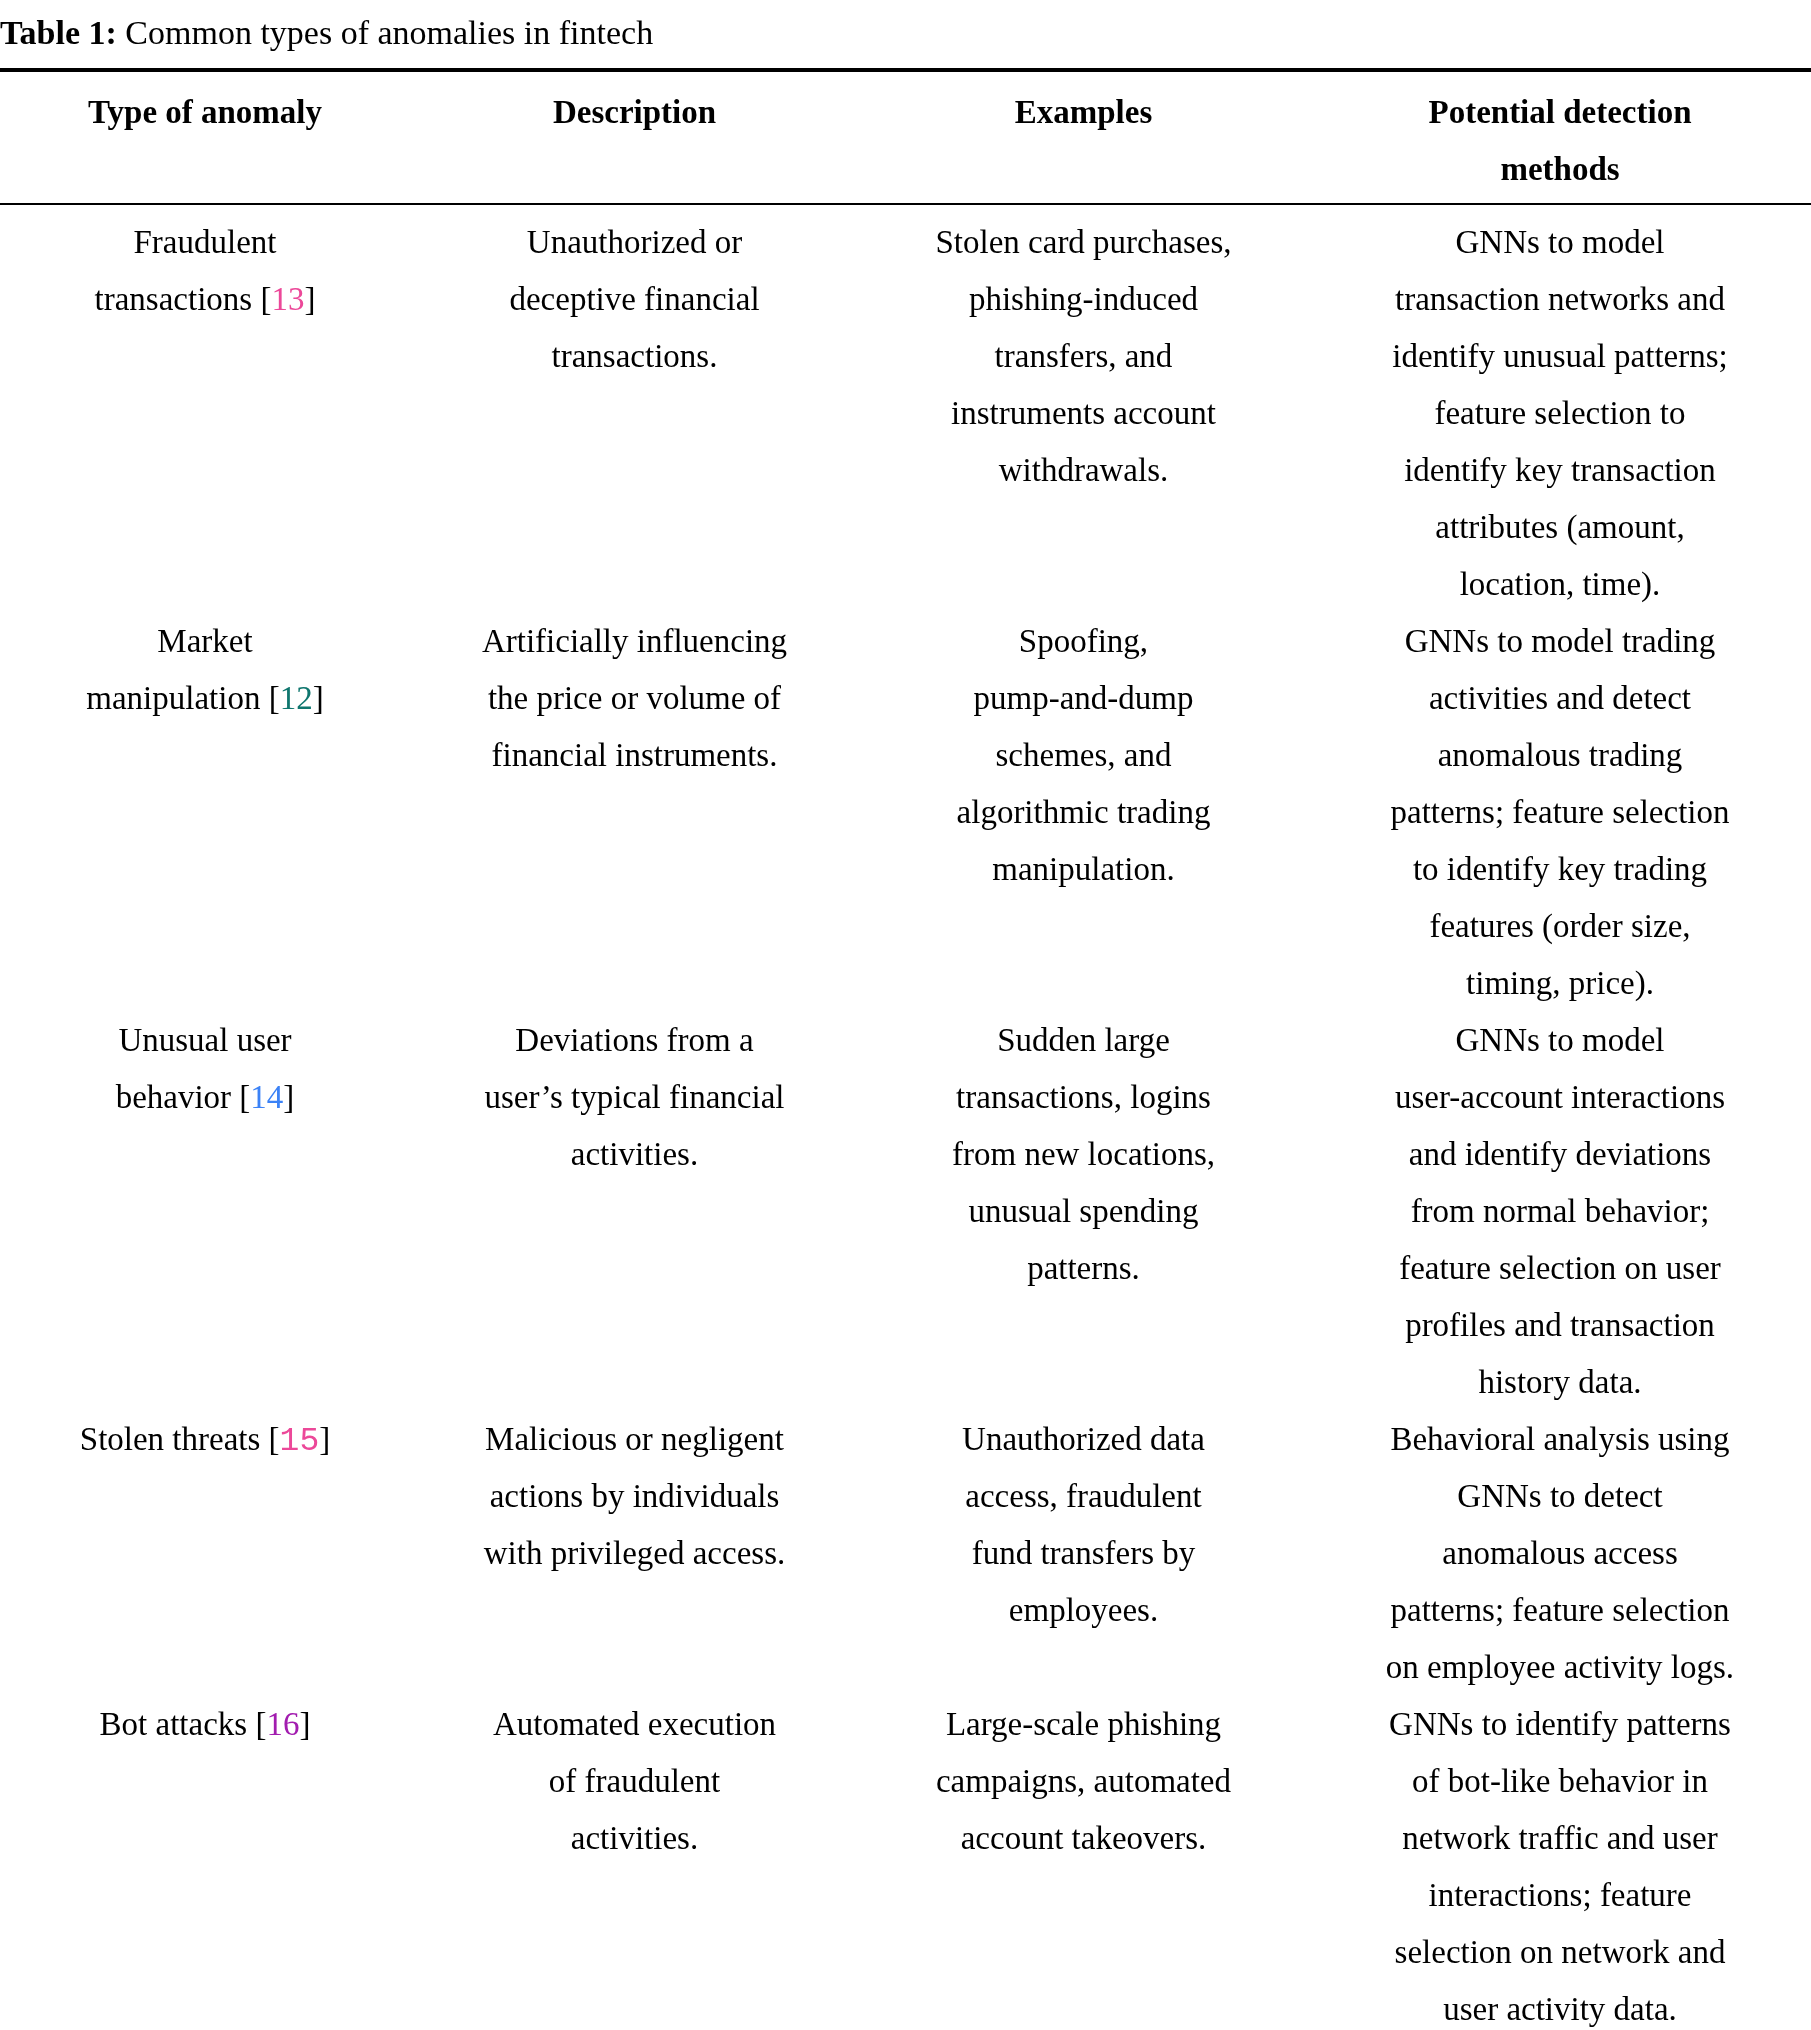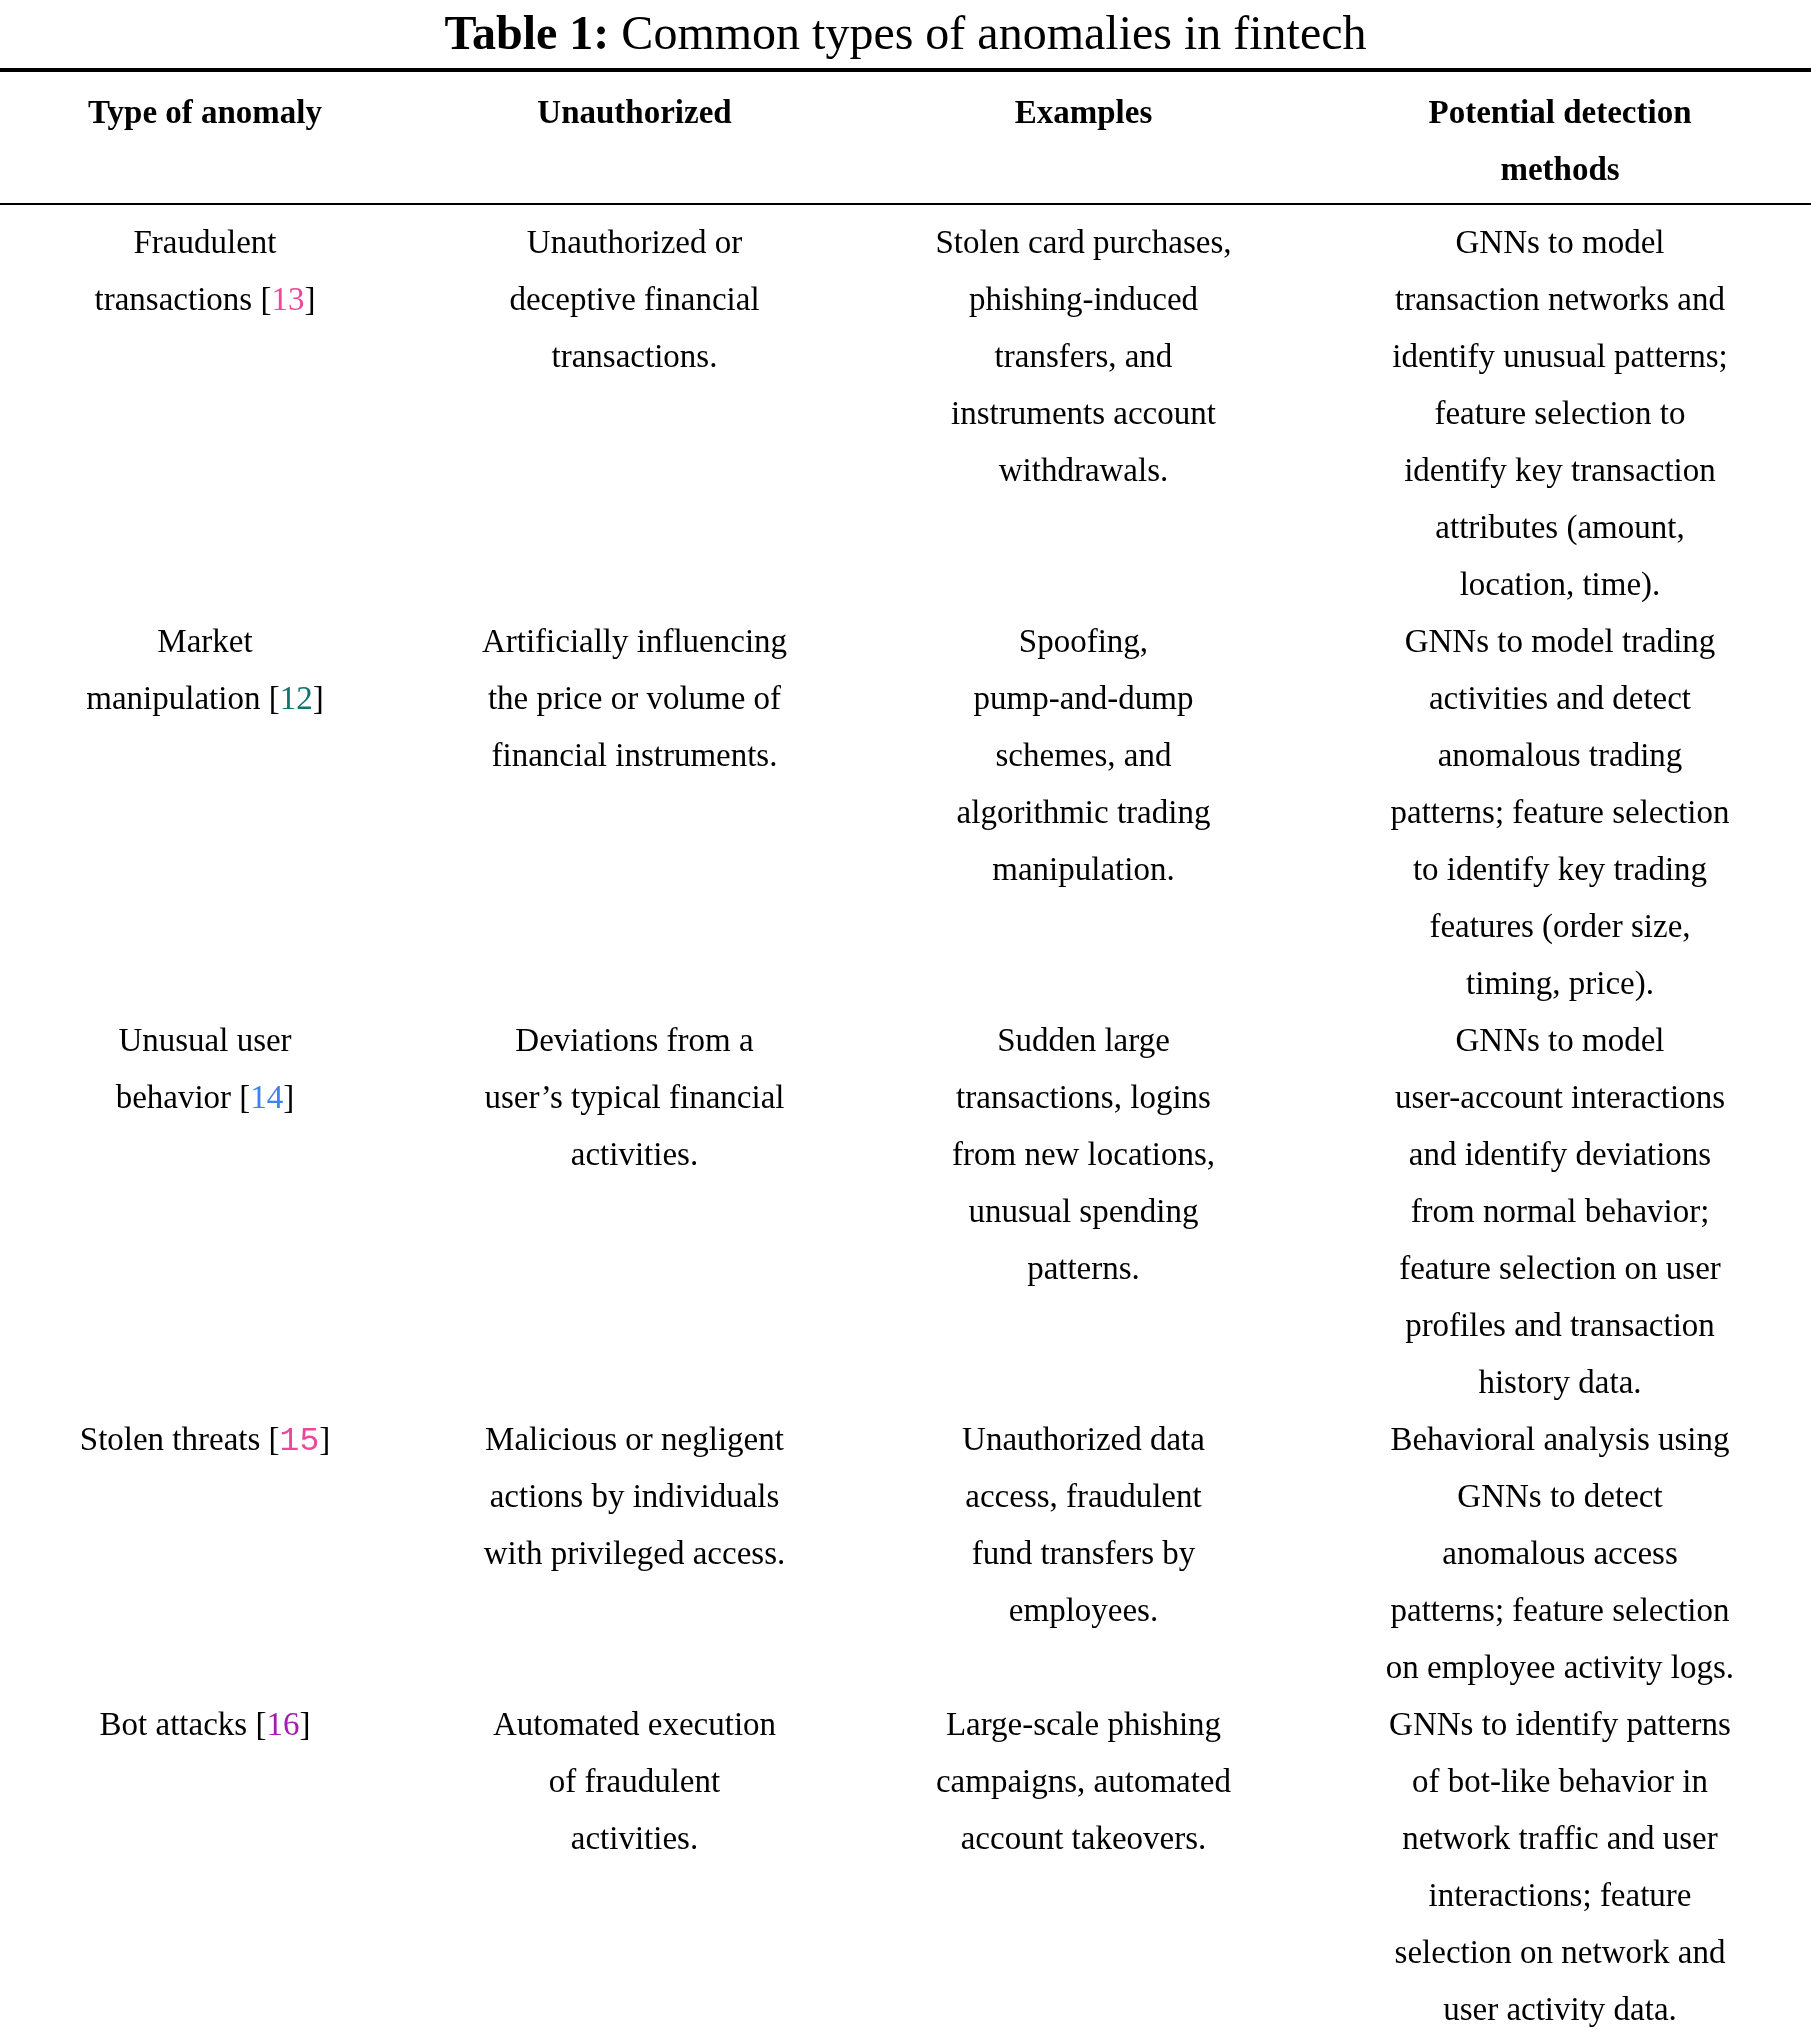--- a/index.html
+++ b/index.html
@@ -9,22 +9,22 @@
     width: 1811px;
   }
   body {
     font-family: "Liberation Serif", "DejaVu Serif", serif;
     color: #000000;
   }
   .caption {
     box-sizing: border-box;
     height: 68px;
     padding-top: 7.8px;
-    text-align: center;
-    font-size: 48px;
+    text-align: left;
+    font-size: 34px;
     line-height: 49px;
     white-space: normal;
     font-family: Liberation Serif, serif;
   }
   .cap-label { font-weight: bold; }
   table.anomalies {
     width: 1811px;
     border-collapse: collapse;
     table-layout: fixed;
     border-top: 4.9px solid #000;
@@ -56,21 +56,21 @@
 <table class="anomalies">
   <colgroup>
     <col style="width:410px">
     <col style="width:449px">
     <col style="width:449px">
     <col style="width:504px">
   </colgroup>
   <thead>
     <tr>
       <th>Type of anomaly</th>
-      <th>Unauthorized</th>
+      <th>Description</th>
       <th>Examples</th>
       <th>Potential detection
 methods</th>
     </tr>
   </thead>
   <tbody>
     <tr>
       <td><span>Fraudulent
 transactions</span><span> [</span><span class="cite" style="color: #ec4899;">13</span><span>]</span></td>
       <td>Unauthorized or

